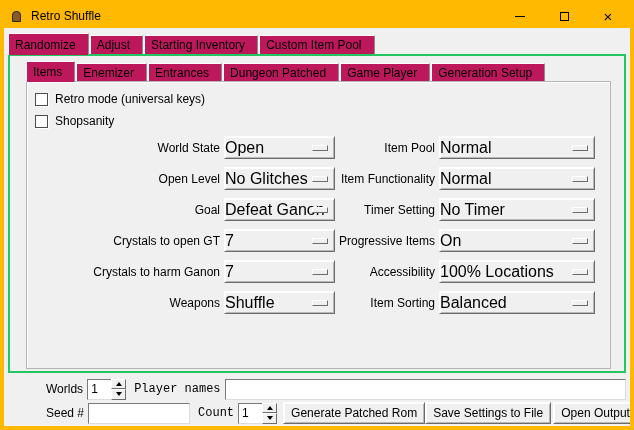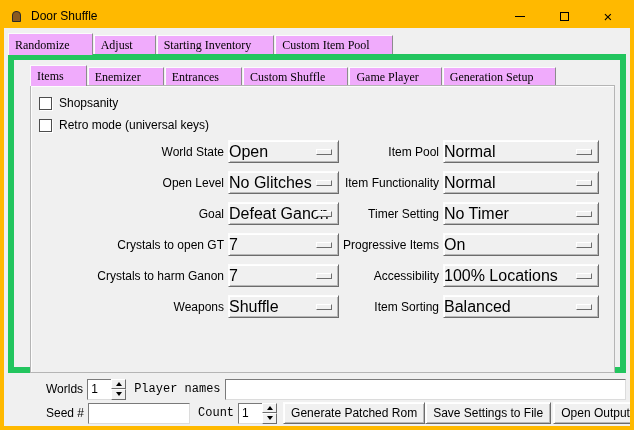--- a/index.html
+++ b/index.html
@@ -29,31 +29,31 @@
   .ctl { width: 44px; display: flex; align-items: center; justify-content: center; cursor: default; }
   .min-glyph { display: block; width: 10px; height: 1px; background: #000; }
   .max-glyph { display: block; width: 9px; height: 9px; border: 1px solid #000; }
   .close-glyph { font-size: 15px; line-height: 1; }
 
   .client { position: relative; height: 398px; }
 
   
   .tabs { display: flex; align-items: flex-end; position: relative; z-index: 2; }
   .tab {
-    height: 19px; padding: 2px 22px 0 6px; margin-right: 1px;
-    background: #f0abfc; white-space: nowrap;
+    height: 19px; padding: 2px 12px 0 6px; margin-right: 1px;
+    background: #be185d; white-space: nowrap;
     border: 1px solid; border-color: #fbfbfb #8c8c8c transparent #fbfbfb;
-    border-bottom: none; cursor: default; font-family: Liberation Serif, serif;
+    border-bottom: none; cursor: default;
   }
   .tab.sel { height: 22px; padding-top: 4px; margin-bottom: -1px; z-index: 3; position: relative; }
 
   .outer-tabs { position: absolute; left: 4px; top: 4px; height: 22px; }
   .outer-frame {
     position: absolute; left: 4px; top: 26px; width: 618px; height: 319px;
-    border: 6px solid #22c55e; background: #f0f0f0;
+    border: 2px solid #22c55e; background: #f0f0f0;
   }
   .inner-tabs { margin: 4px 0 0 16px; height: 21px; }
   .inner-tabs .tab { height: 18px; }
   .inner-tabs .tab.sel { height: 21px; padding-top: 3px; }
   .inner-frame {
     margin-left: 16px; width: 585px; height: 288px;
     border: 1px solid #b5b5b5; background: #f0f0f0;
     box-shadow: inset 1px 1px 0 #fdfdfd;
   }
 
@@ -127,21 +127,21 @@
 </style>
 </head>
 <body>
 
 <div class="window">
 
   <div class="titlebar">
     <span class="app-icon">
         <span class="door"></span>
       </span>
-    <span class="title">Door Shuffle</span>
+    <span class="title">Retro Shuffle</span>
     <div class="controls">
       <div class="ctl">
           <span class="min-glyph"></span>
         </div>
       <div class="ctl">
           <span class="max-glyph"></span>
         </div>
       <div class="ctl">
           <span class="close-glyph">×</span>
         </div>
@@ -156,35 +156,35 @@
       <div class="tab">Starting Inventory</div>
       <div class="tab">Custom Item Pool</div>
     </div>
 
     <div class="outer-frame">
 
       <div class="tabs inner-tabs">
         <div class="tab sel">Items</div>
         <div class="tab">Enemizer</div>
         <div class="tab">Entrances</div>
-        <div class="tab">Custom Shuffle</div>
+        <div class="tab">Dungeon Patched</div>
         <div class="tab">Game Player</div>
         <div class="tab">Generation Setup</div>
       </div>
 
       <div class="inner-frame">
 
         <div class="cb-area">
           <div class="cb-row">
             <span class="checkbox"></span>
-            <span class="cb-label">Shopsanity</span>
+            <span class="cb-label">Retro mode (universal keys)</span>
           </div>
           <div class="cb-row">
             <span class="checkbox"></span>
-            <span class="cb-label">Retro mode (universal keys)</span>
+            <span class="cb-label">Shopsanity</span>
           </div>
         </div>
 
         <div class="fields">
 
           <div class="frow">
             <span class="lbl-l">World State</span>
             <div class="dd dd-l">
               <span>Open</span>
               <span class="dd-ind"></span>

